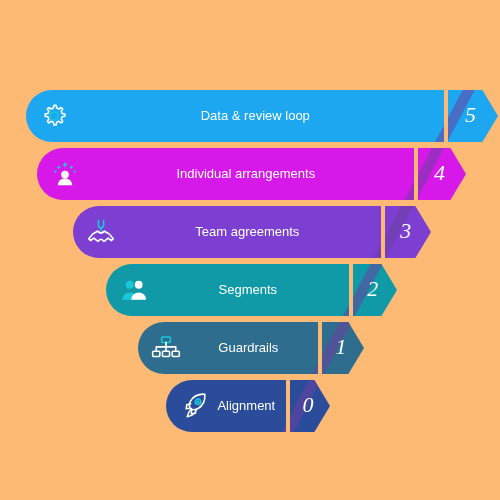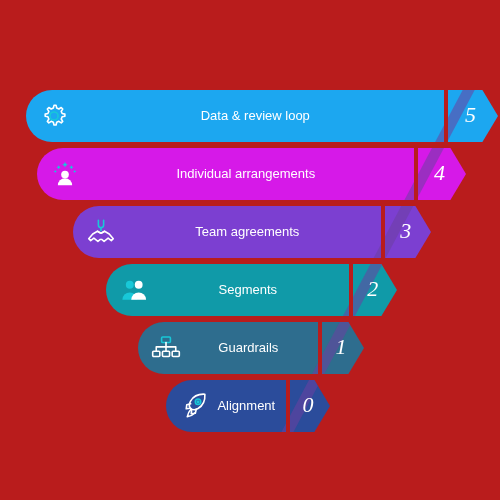--- a/index.html
+++ b/index.html
@@ -4,21 +4,21 @@
 <style>
   html, body {
     margin: 0;
     padding: 0;
     background: #000000;
   }
   #stage {
     position: relative;
     width: 500px;
     height: 500px;
-    background: #b91c1c;
+    background: #fdba74;
     overflow: hidden;
     font-family: "Liberation Sans", sans-serif;
   }
   #funnel-svg {
     position: absolute;
     left: 0;
     top: 0;
     width: 500px;
     height: 500px;
   }

